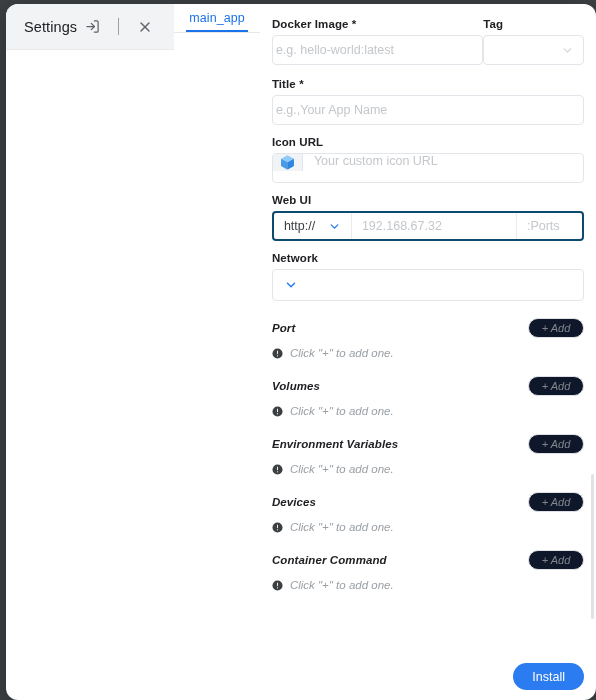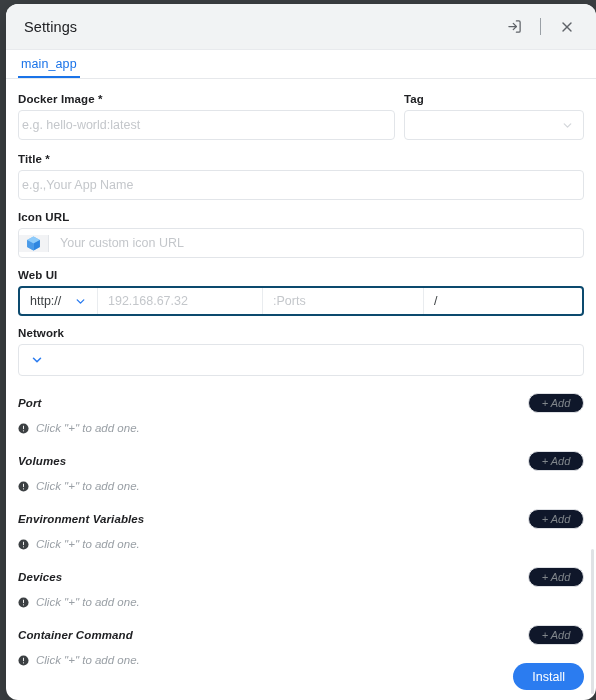--- a/index.html
+++ b/index.html
@@ -14,21 +14,21 @@
 
   .dialog {
     position: absolute;
     left: 6px; top: 4px;
     width: 590px; height: 696px;
     background: #ffffff;
     border-radius: 12px;
     overflow: hidden;
     box-shadow: 0 6px 28px rgba(0,0,0,0.28);
     display: flex;
-    flex-direction: column;
+    flex-direction: row;
   }
 
   
   .titlebar {
     height: 46px;
     flex: 0 0 46px;
     background: #f1f3f4;
     display: flex;
     align-items: center;
     padding: 0 14px 0 18px;
@@ -129,21 +129,21 @@
     background: #fff;
     cursor: pointer;
   }
   .select-field .sv { flex: 1 1 auto; }
 
   .chev { display:flex; align-items:center; }
 
   
   .icon-input {
     display: flex;
-    align-items: center;
+    align-items: flex-start;
     height: 30px;
     border: 1px solid #e2e5e9;
     border-radius: 4px;
     overflow: hidden;
     background: #fff;
   }
   .icon-prefix {
     width: 30px;
     flex: 0 0 30px;
     background: #f2f3f5;

